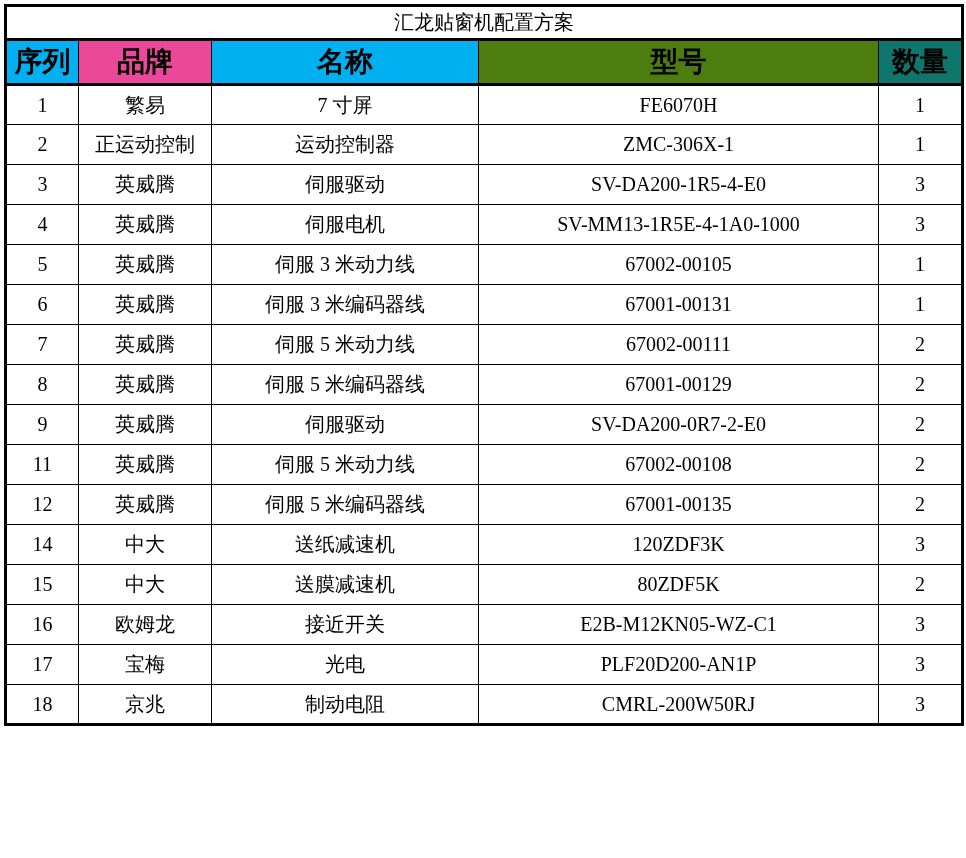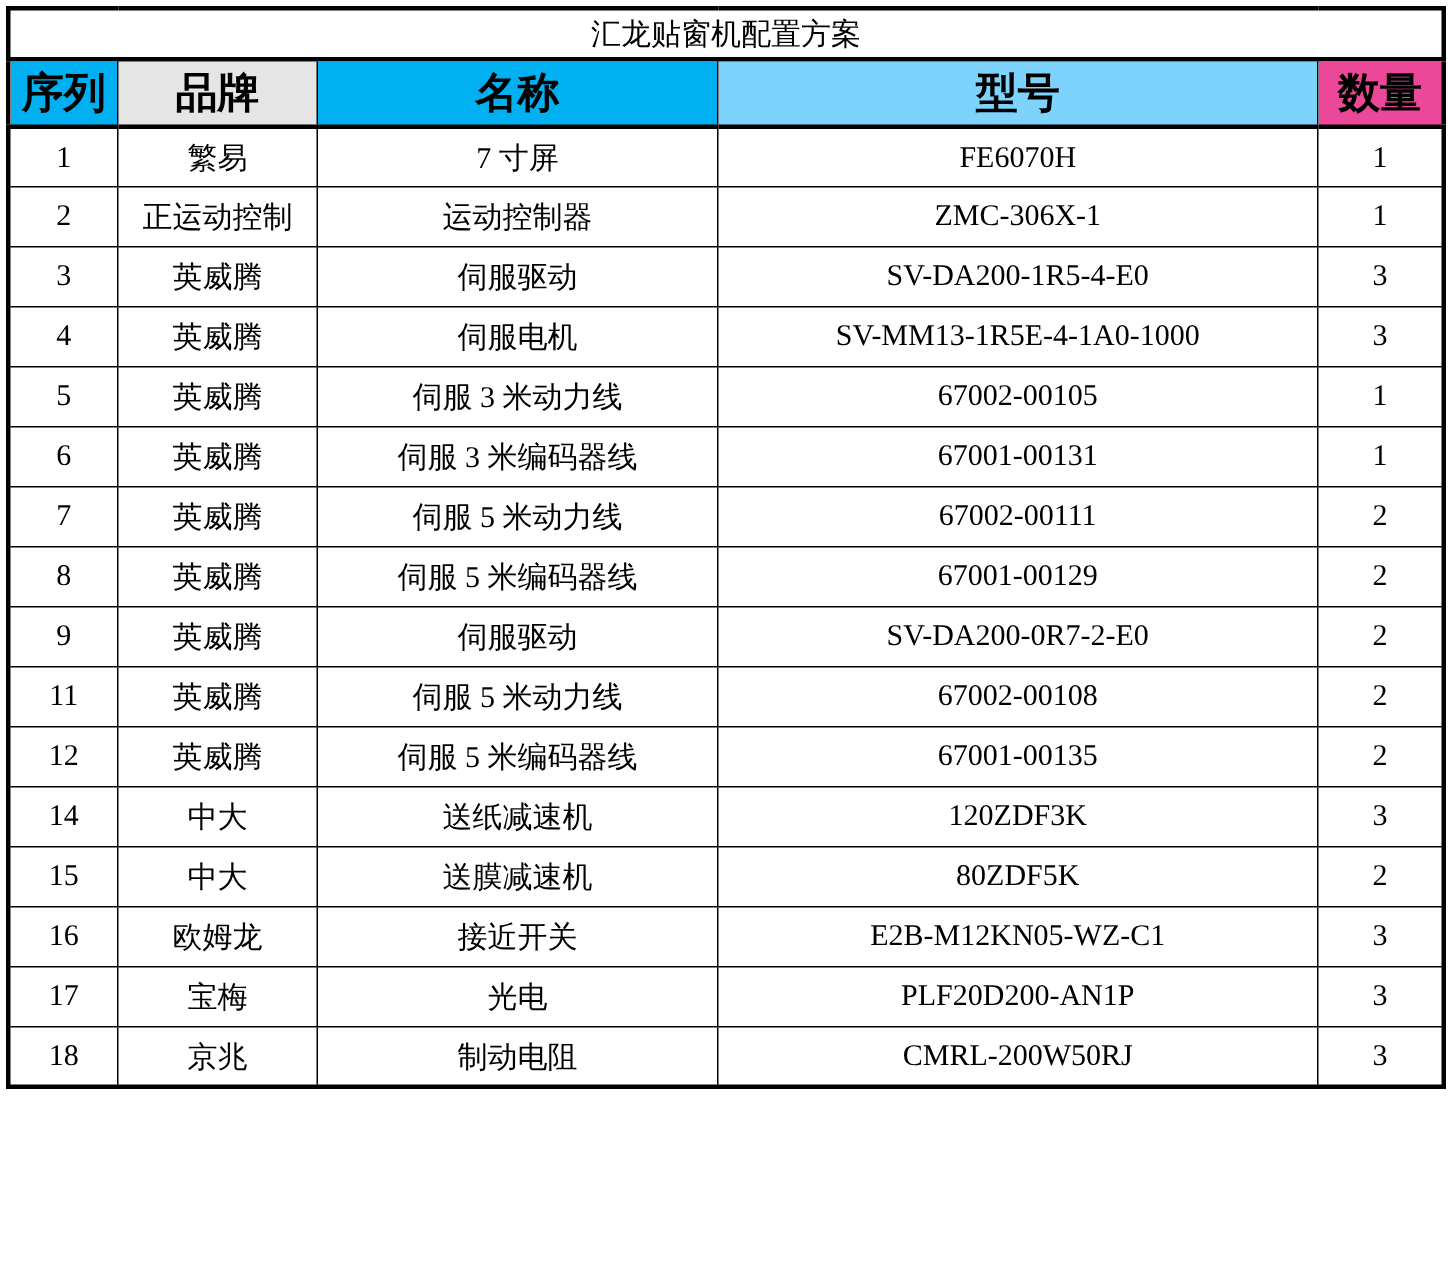--- a/index.html
+++ b/index.html
@@ -70,24 +70,24 @@
       <col style="width:267px">
       <col style="width:400px">
       <col style="width:84px">
     </colgroup>
     <thead>
       <tr class="title-row">
         <td colspan="5">汇龙贴窗机配置方案</td>
       </tr>
       <tr class="header-row">
         <th style="background: rgb(0, 176, 240);">序列</th>
-        <th style="background: #e5e5e5;">品牌</th>
+        <th style="background: #ec4899;">品牌</th>
         <th style="background: rgb(0, 176, 240);">名称</th>
-        <th style="background: #7dd3fc;">型号</th>
-        <th style="background: #ec4899;">数量</th>
+        <th style="background: #4d7c0f;">型号</th>
+        <th style="background: #0f766e;">数量</th>
       </tr>
     </thead>
     <tbody>
         <tr>
           <td>1</td>
           <td>繁易</td>
           <td>7 寸屏</td>
           <td>FE6070H</td>
           <td>1</td>
         </tr>

